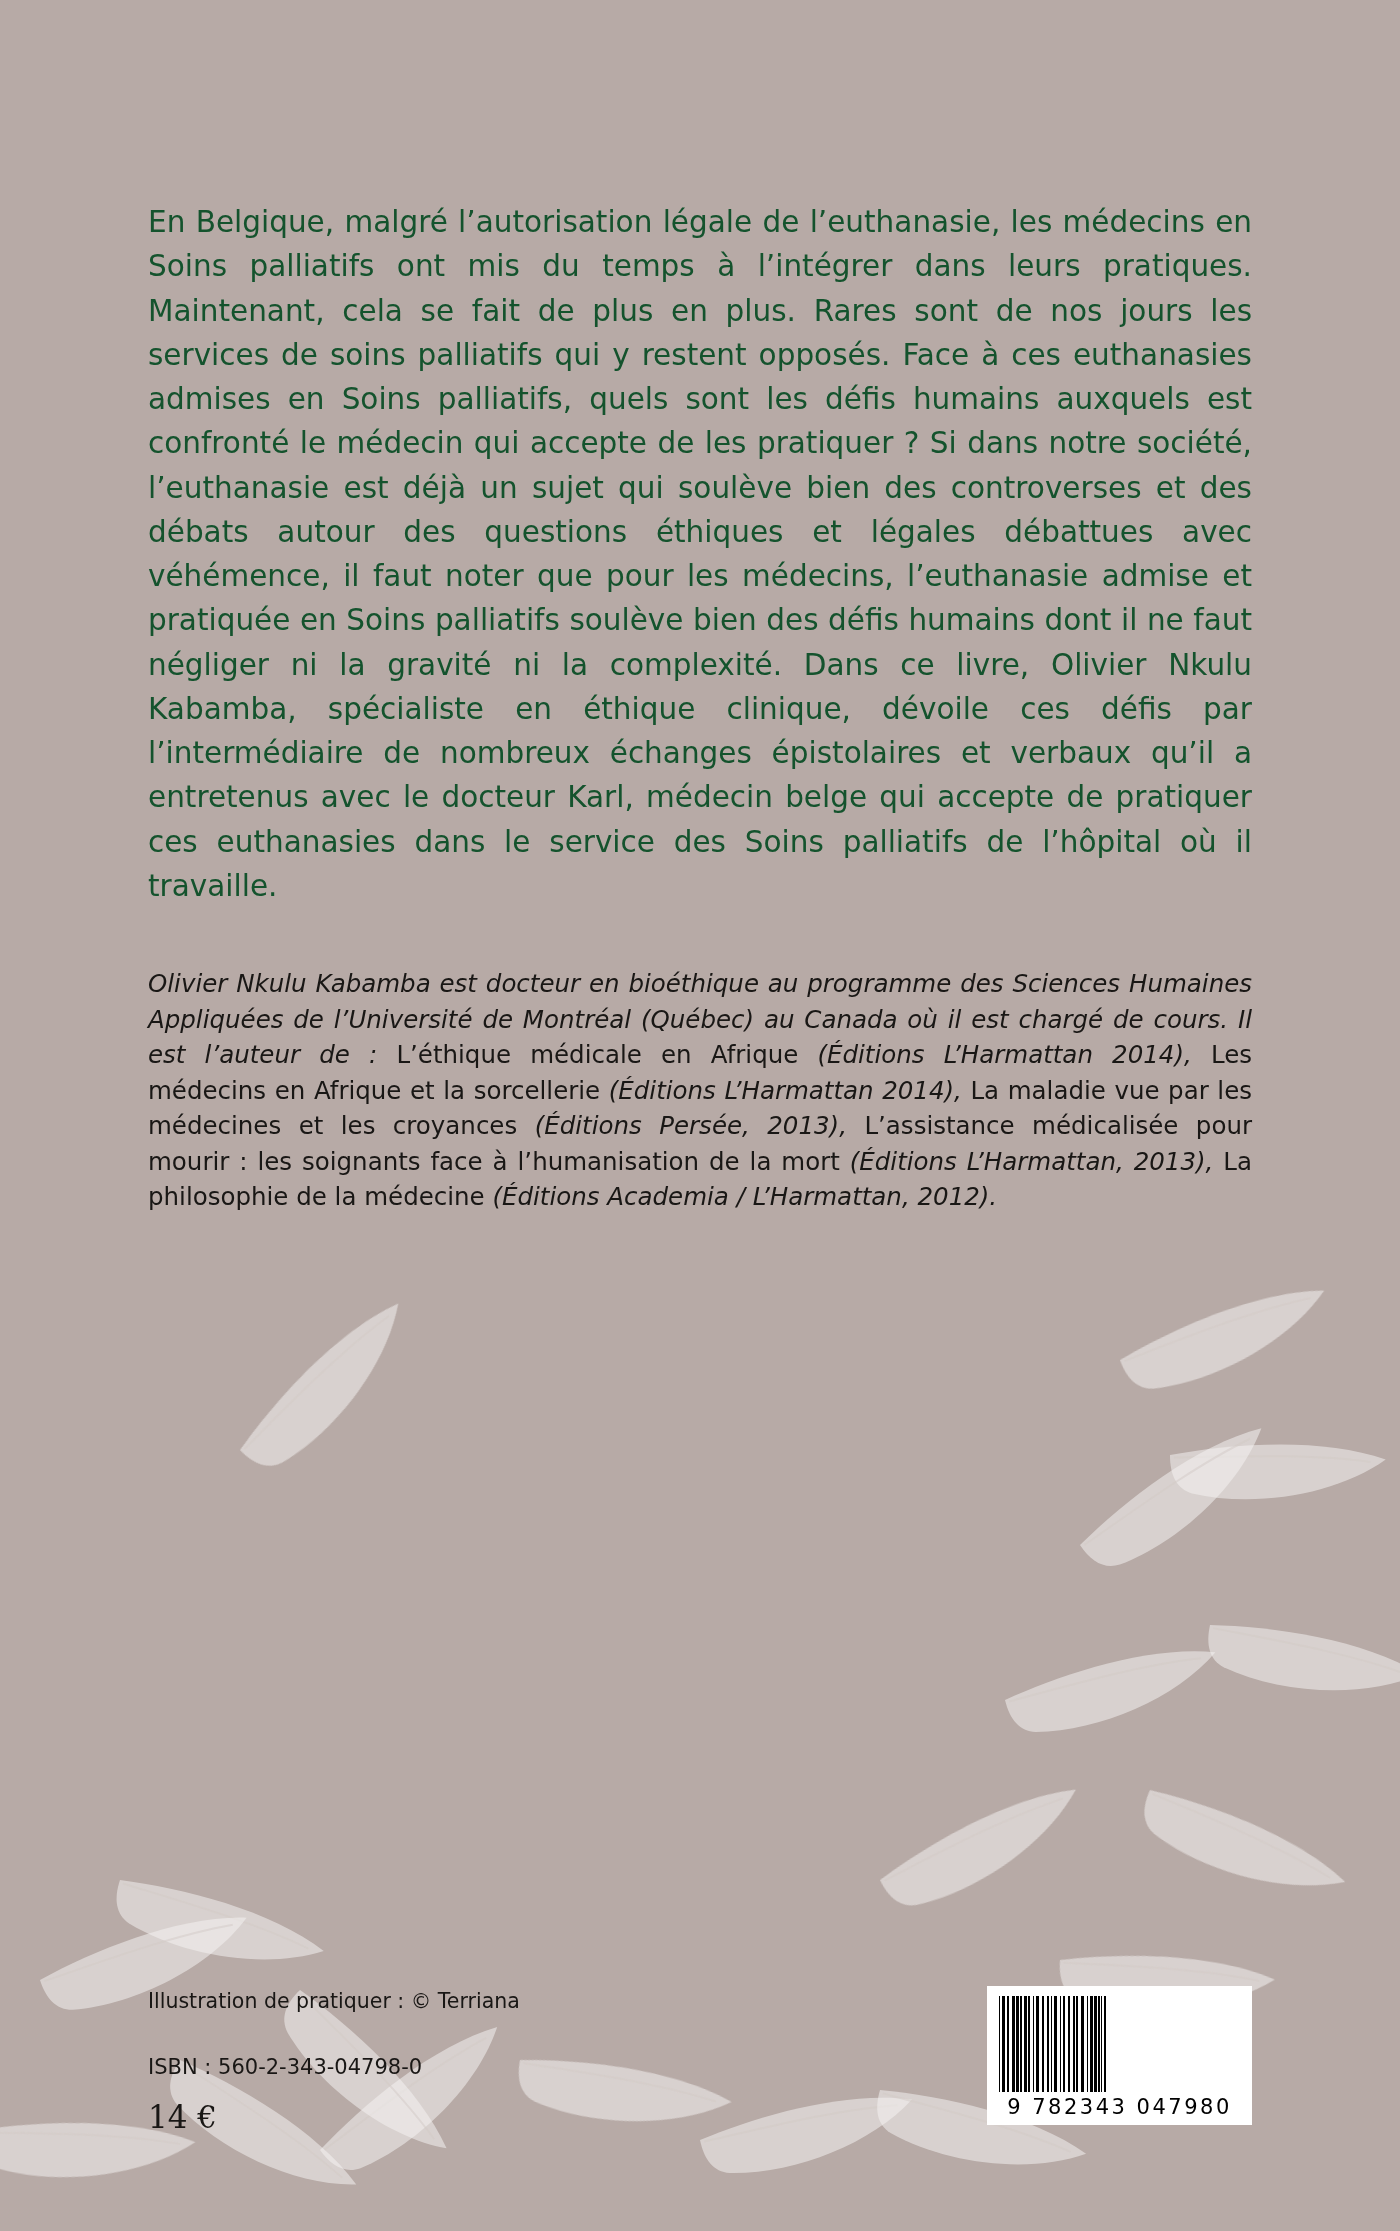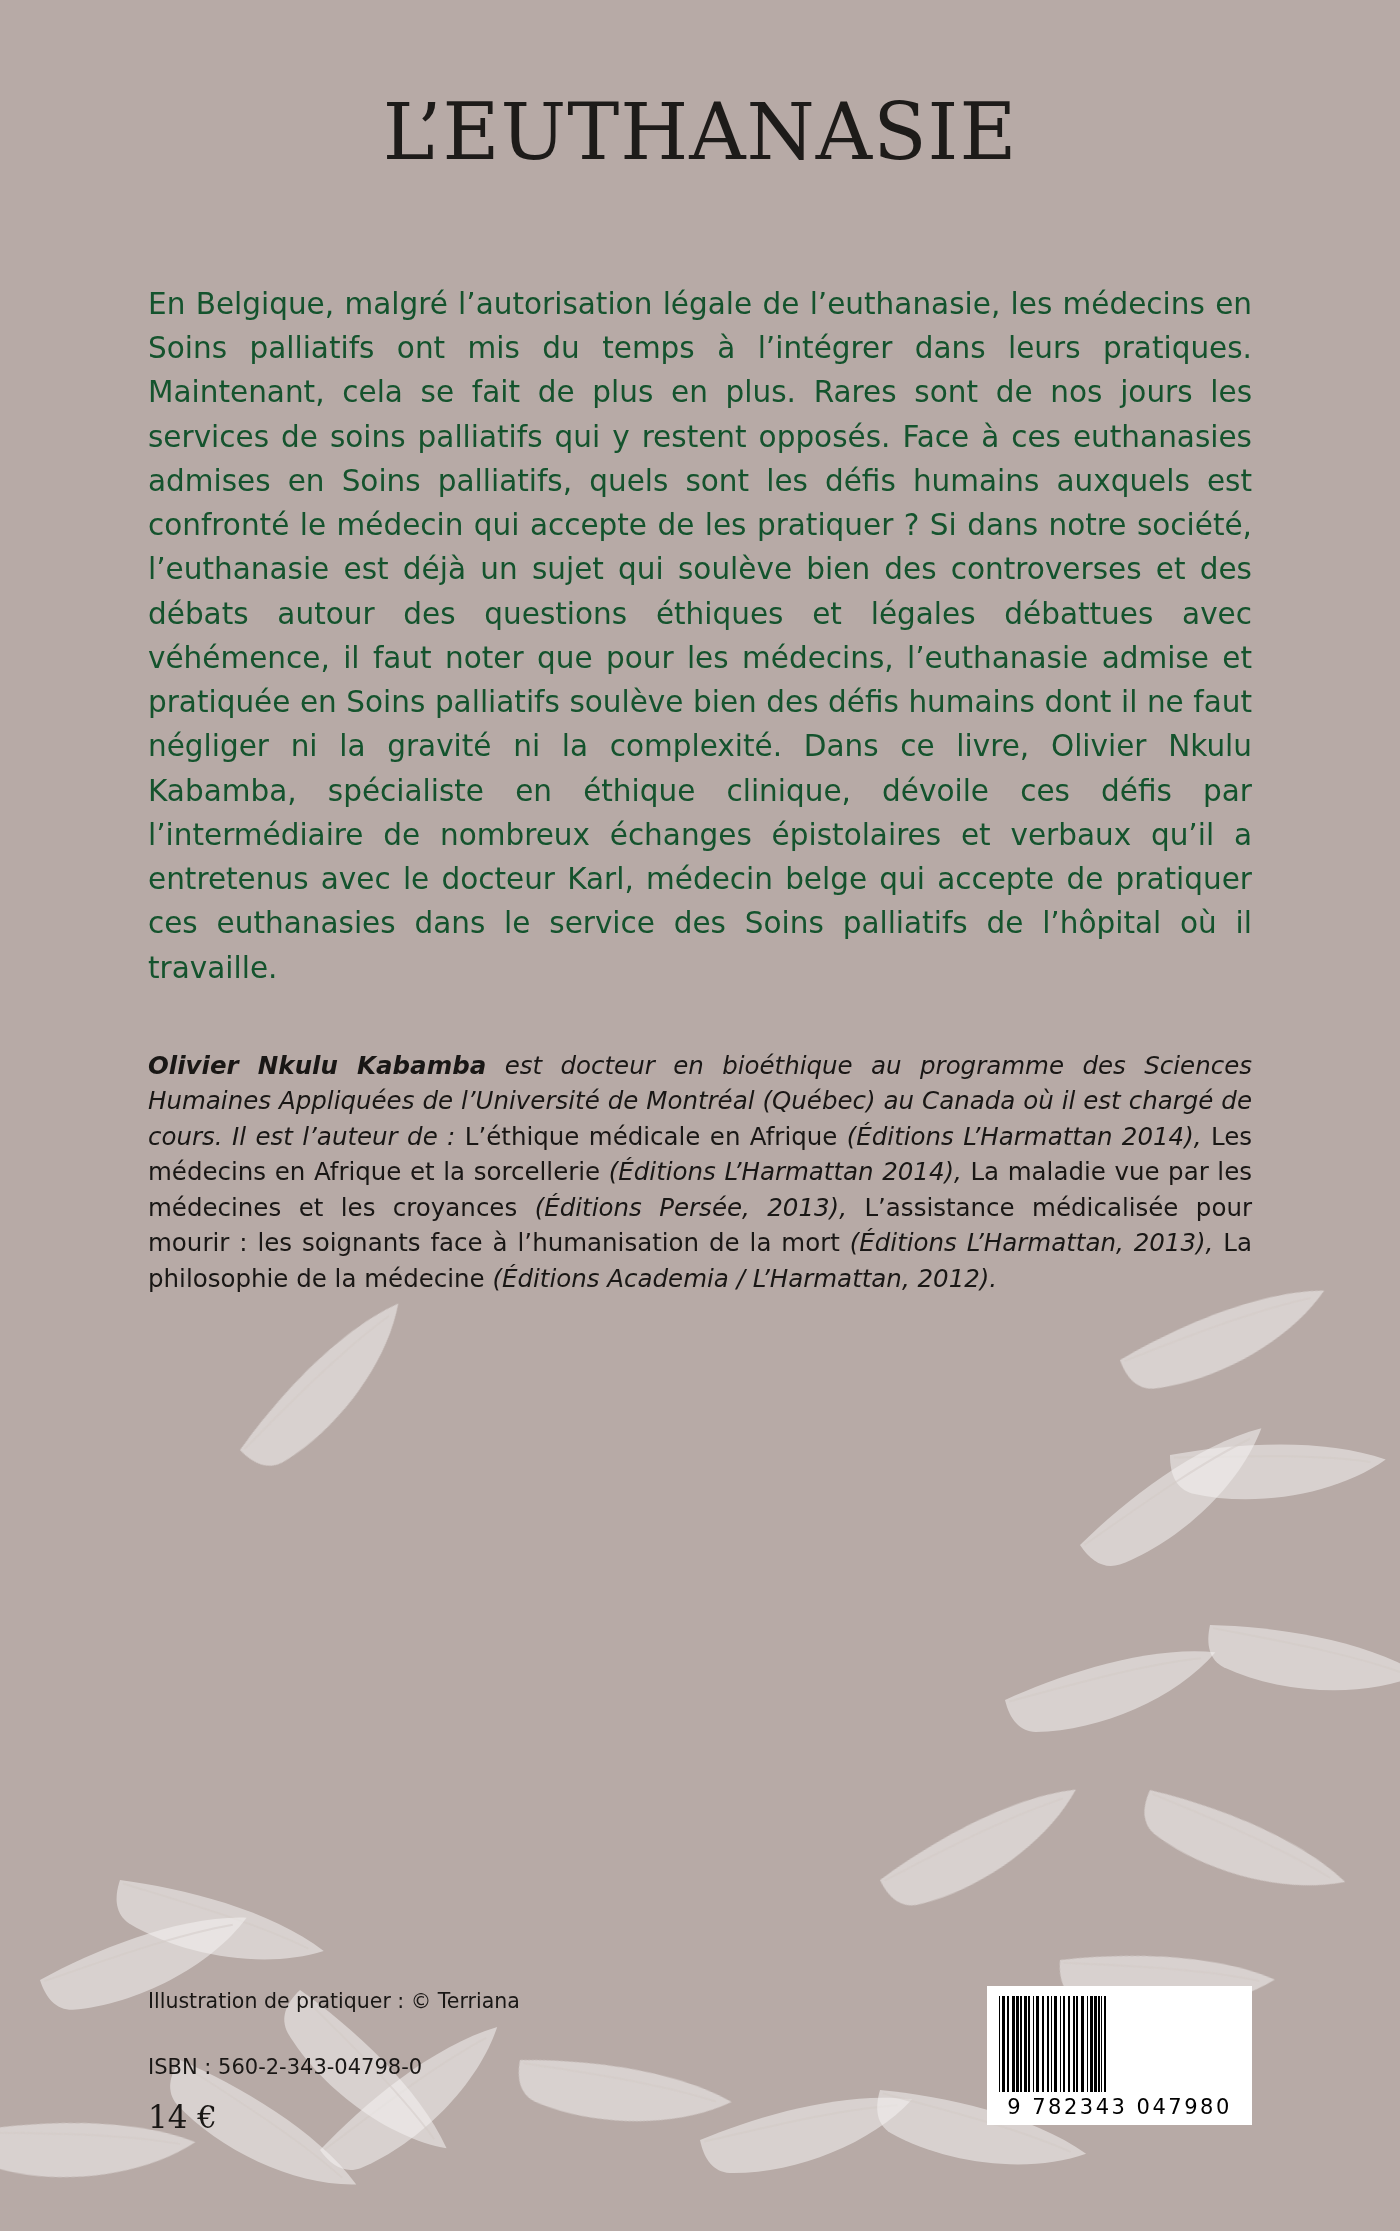--- a/index.html
+++ b/index.html
@@ -70,21 +70,21 @@
   .bio {
     margin-top: 58px;
     font-size: 24.5px;
     line-height: 1.45;
     color: #191715;
     text-align: justify;
     font-style: italic;
   }
   .bio b {
     font-style: italic;
-    font-weight: bold;
+    font-weight: normal;
   }
   .bio .upright {
     font-style: normal;
   }
 
   
   .footer {
     position: absolute;
     left: 148px;
     right: 148px;
@@ -171,21 +171,20 @@
     <use href="#feather" x="700" y="2140" transform="rotate(-6 700 2140)"></use>
     <use href="#feather" x="240" y="1450" transform="rotate(-38 240 1450)"></use>
     <use href="#feather" x="300" y="1990" transform="rotate(52 300 1990)"></use>
     <use href="#feather" x="880" y="2090" transform="rotate(22 880 2090)"></use>
   </g>
 </svg>
 
 <div class="page">
 
   <div class="title-block">
-    <h1 class="main-title">L’EUTHANASIE</h1>
   </div>
 
   <p class="blurb">En Belgique, malgré l’autorisation légale de l’euthanasie, les médecins en Soins palliatifs ont mis du temps à l’intégrer dans leurs pratiques. Maintenant, cela se fait de plus en plus. Rares sont de nos jours les services de soins palliatifs qui y restent opposés. Face à ces euthanasies admises en Soins palliatifs, quels sont les défis humains auxquels est confronté le médecin qui accepte de les pratiquer ? Si dans notre société, l’euthanasie est déjà un sujet qui soulève bien des controverses et des débats autour des questions éthiques et légales débattues avec véhémence, il faut noter que pour les médecins, l’euthanasie admise et pratiquée en Soins palliatifs soulève bien des défis humains dont il ne faut négliger ni la gravité ni la complexité. Dans ce livre, Olivier Nkulu Kabamba, spécialiste en éthique clinique, dévoile ces défis par l’intermédiaire de nombreux échanges épistolaires et verbaux qu’il a entretenus avec le docteur Karl, médecin belge qui accepte de pratiquer ces euthanasies dans le service des Soins palliatifs de l’hôpital où il travaille.</p>
 
   <p class="bio">
     <b>Olivier Nkulu Kabamba</b><span> est docteur en bioéthique au programme des Sciences Humaines Appliquées de l’Université de Montréal (Québec) au Canada où il est chargé de cours. Il est l’auteur de : </span><span class="upright">L’éthique médicale en Afrique</span><span> (Éditions L’Harmattan 2014), </span><span class="upright">Les médecins en Afrique et la sorcellerie</span><span> (Éditions L’Harmattan 2014), </span><span class="upright">La maladie vue par les médecines et les croyances</span><span> (Éditions Persée, 2013), </span><span class="upright">L’assistance médicalisée pour mourir : les soignants face à l’humanisation de la mort</span><span> (Éditions L’Harmattan, 2013), </span><span class="upright">La philosophie de la médecine</span><span> (Éditions Academia / L’Harmattan, 2012).</span>
   </p>
 
   <div class="footer">
     <div class="footer-left">

